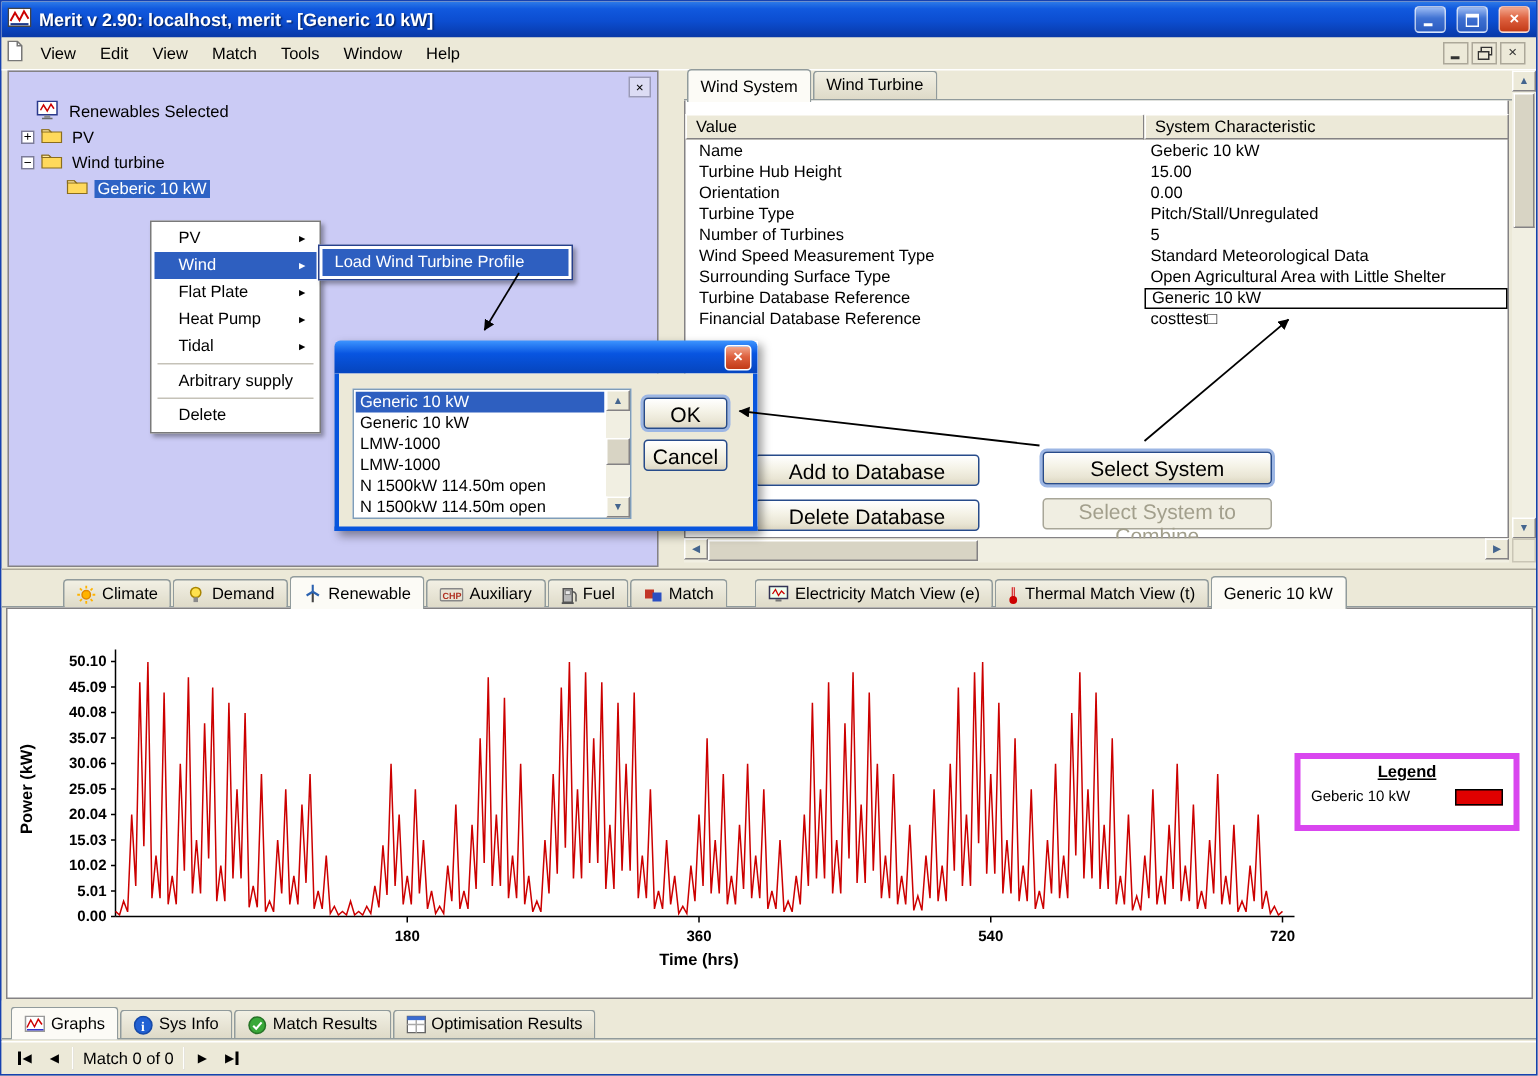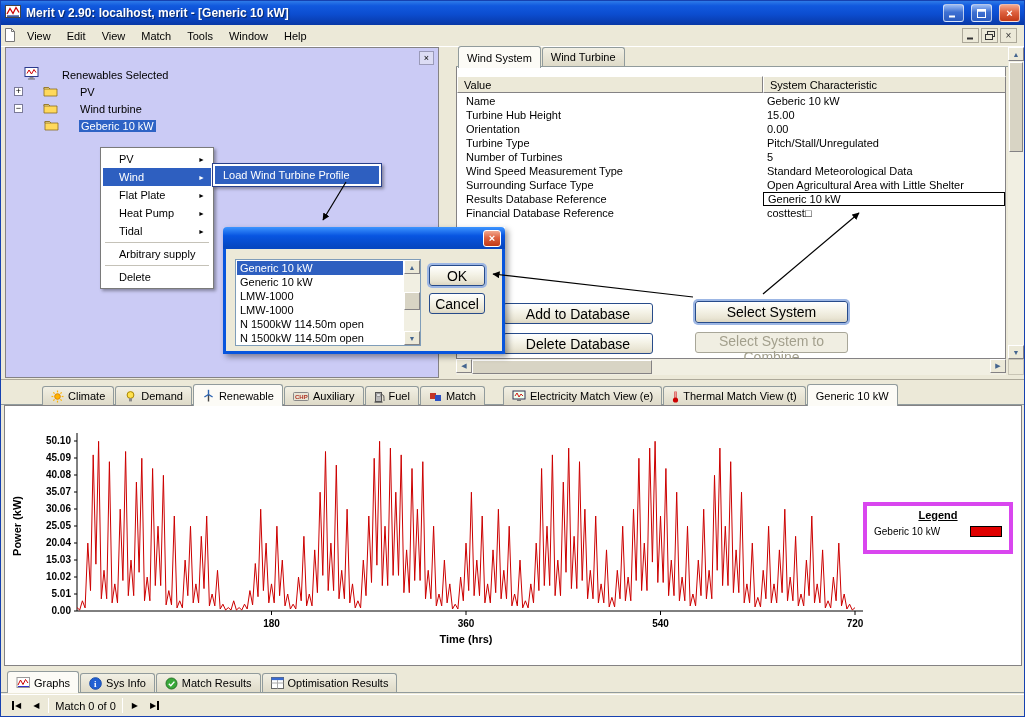--- a/index.html
+++ b/index.html
@@ -26,21 +26,21 @@
   .menu-item { padding:3px 8px; cursor:default; }
   .mdi-group { margin-left:auto; display:flex; gap:2px; padding-right:4px; }
   .mdibtn { width:17px; height:15px; display:flex; align-items:center; justify-content:center;
     background:#ECE9D8; border:1px solid #ACA899; color:#333; font-size:10px; line-height:1; }
   
   .tree-panel { position:absolute; left:4px; top:46px; width:434px; height:331px;
     background:#CBCBF5; border:1px solid #848284; }
   .pane-close { position:absolute; top:3px; right:4px; width:15px; height:14px; font-size:9px;
     display:flex; align-items:center; justify-content:center; background:#DCDCF4; border:1px solid #9A9AB8; }
   .tree { position:absolute; left:4px; top:18px; right:4px; }
-  .tree-row { height:17px; display:flex; align-items:center; gap:20px; }
+  .tree-row { height:17px; display:flex; align-items:center; gap:4px; }
   .exp { width:9px; height:9px; border:1px solid #7B7B99; background:#fff; font-size:9px; line-height:7px;
     text-align:center; flex:0 0 auto; }
   .tlabel { padding:0 2px; white-space:nowrap; }
   .tlabel.selected { background:#2E63C5; color:#fff; }
   
   .cmenu { position:absolute; background:#fff; border:1px solid #7A7A7A;
     box-shadow:2px 2px 3px rgba(0,0,0,.35); padding:2px; z-index:30; }
   .cm-item { height:18px; display:flex; align-items:center; padding:0 6px 0 16px; white-space:nowrap; }
   .cm-item .cm-arrow { margin-left:auto; font-size:7px; padding-left:10px; }
   .cm-item.hl { background:#2E5FC0; color:#fff; }
@@ -256,21 +256,21 @@
           </div>
         <div class="grow">
             <div class="gc1">Wind Speed Measurement Type</div>
             <div class="gc2">Standard Meteorological Data</div>
           </div>
         <div class="grow">
             <div class="gc1">Surrounding Surface Type</div>
             <div class="gc2">Open Agricultural Area with Little Shelter</div>
           </div>
         <div class="grow">
-            <div class="gc1">Results Database Reference</div>
+            <div class="gc1">Turbine Database Reference</div>
             <div class="gc2 edit-cell">Generic 10 kW</div>
           </div>
         <div class="grow">
             <div class="gc1">Financial Database Reference</div>
             <div class="gc2">costtest□</div>
           </div>
       </div>
       <button class="xpbtn" style="left:46px;top:236px;width:150px;height:21px;">Add to Database</button>
       <button class="xpbtn" style="left:46px;top:266px;width:150px;height:21px;">Delete Database</button>
       <button class="xpbtn focus-ring" style="left:238px;top:234px;width:153px;height:22px;">Select System</button>

